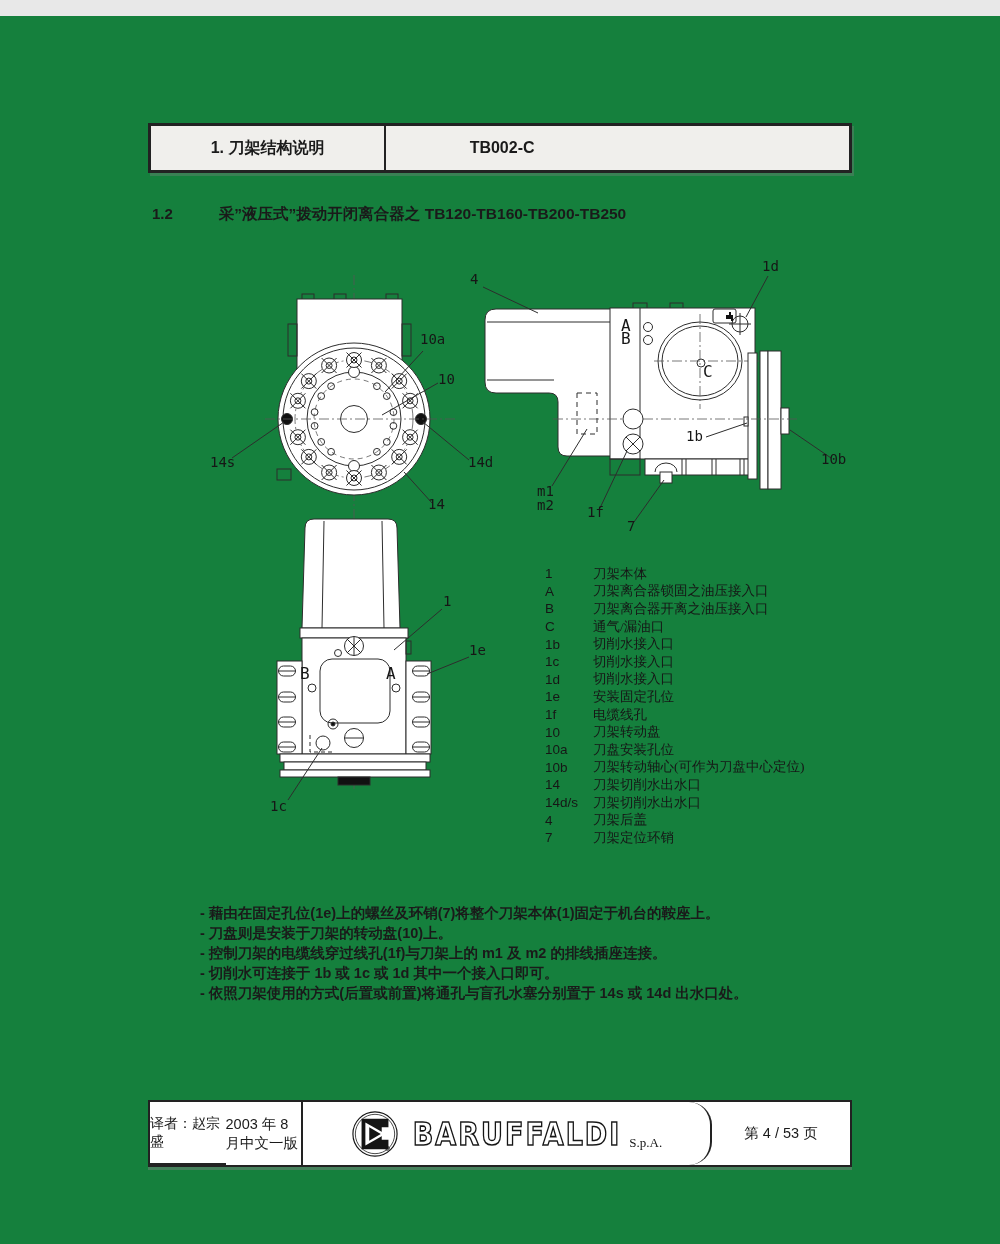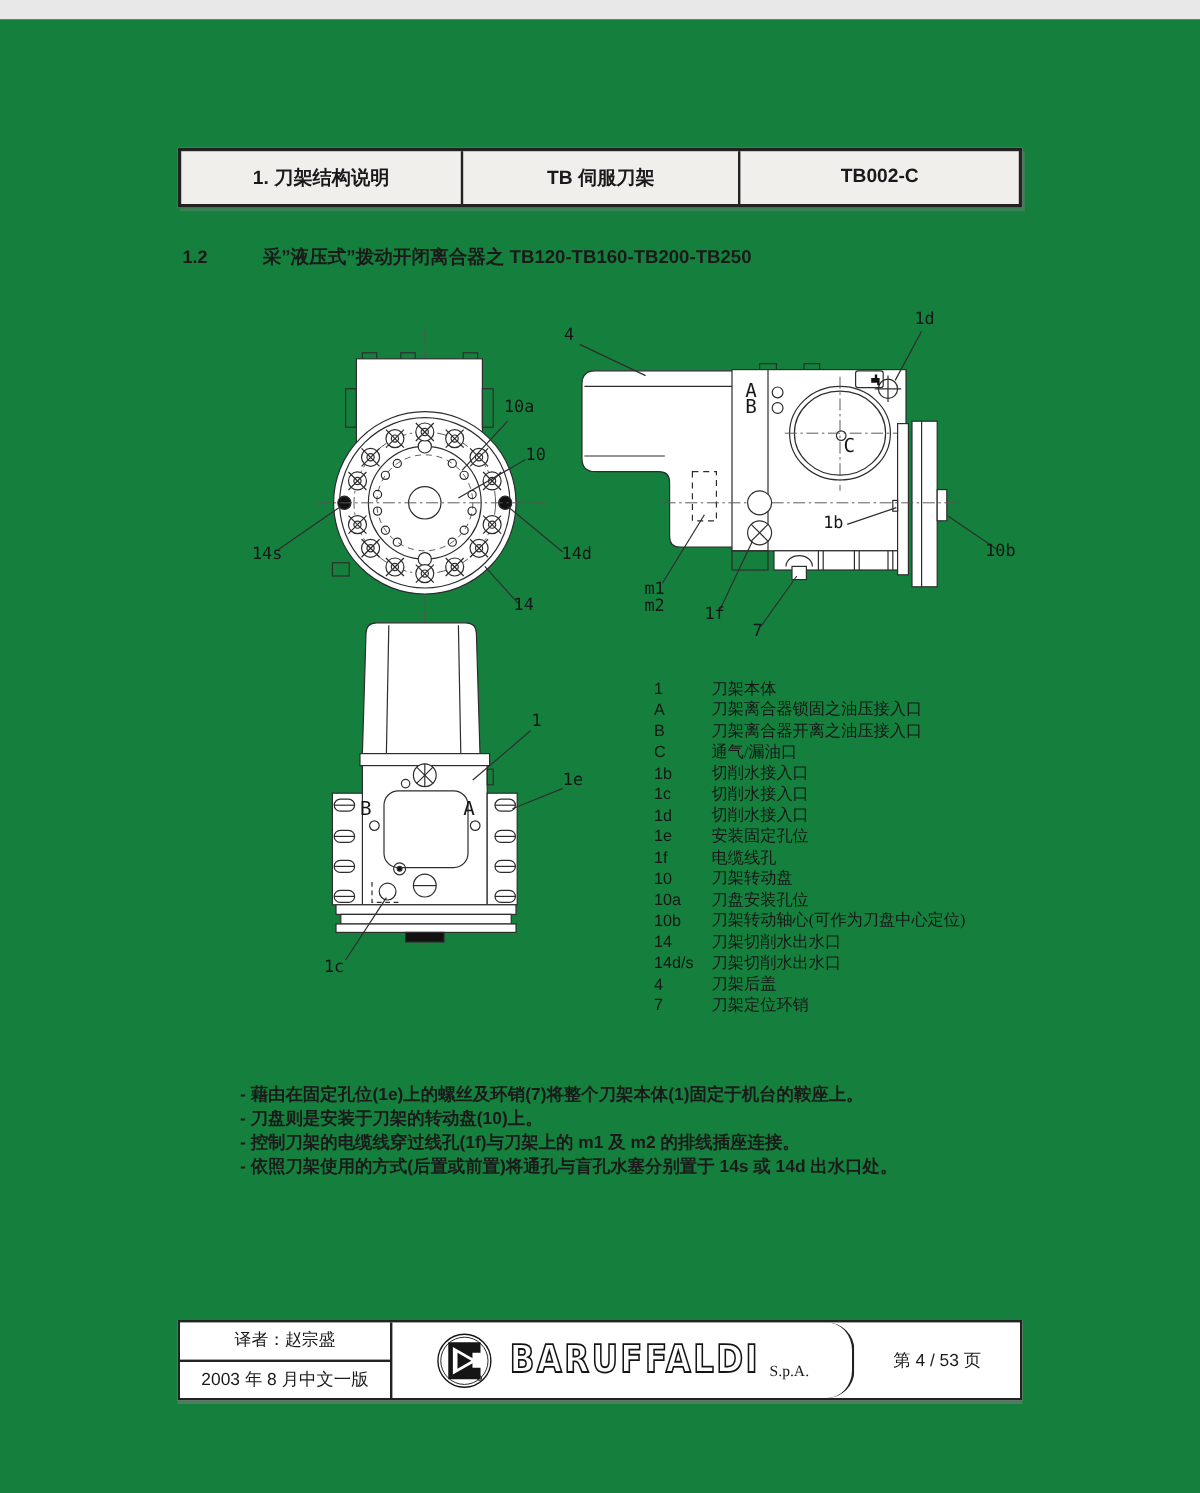--- a/index.html
+++ b/index.html
@@ -32,41 +32,38 @@
   .lg-key{width:48px;flex:none;color:#161616;}
   .lg-val{font-family:"Liberation Serif","DejaVu Serif",serif;color:#161616;white-space:nowrap;}
 
   
   .notes{position:absolute;left:200px;top:887px;width:670px;font-weight:bold;font-size:14.5px;}
   .note-line{height:20px;line-height:20px;white-space:nowrap;}
 
   
   .ftr-table{position:absolute;left:148px;top:1084px;width:704px;height:67px;display:flex;
              border:2px solid #222;background:#fff;box-shadow:0 3px 0 rgba(130,130,130,.45);box-sizing:border-box;}
-  .ftr-left{width:177px;flex:none;border-right:2px solid #222;display:flex;flex-direction:column;box-sizing:border-box;}
+  .ftr-left{width:153px;flex:none;border-right:2px solid #222;display:flex;flex-direction:row;box-sizing:border-box;}
   .ftr-left .r1{flex:1;border-bottom:2px solid #222;display:flex;align-items:center;justify-content:center;font-size:14px;}
   .ftr-left .r2{flex:1;display:flex;align-items:center;justify-content:center;font-size:14.5px;}
   .ftr-mid{flex:1;border-right:2px solid #222;display:flex;align-items:center;justify-content:center;gap:14px;box-sizing:border-box;border-radius:23px;}
   .brand{font-size:27px;font-weight:800;letter-spacing:2px;color:#fff;
          -webkit-text-stroke:1.3px #151515;text-stroke:1.3px #151515;
          transform:scaleY(1.18);display:inline-block;font-family:"DejaVu Sans","Liberation Sans",sans-serif;}
   .brand-suffix{font-size:13px;color:#151515;font-family:"Liberation Serif","DejaVu Serif",serif;align-self:flex-end;margin-bottom:14px;margin-left:-6px;}
   .ftr-right{width:138px;flex:none;display:flex;align-items:center;justify-content:center;font-size:14.5px;}
 </style>
 </head>
 <body>
 
 <div class="page">
 
   <div class="hdr-table">
     <div class="hdr-cell c1">
         <span>1. 刀架结构说明</span>
-      </div>
-    <div class="hdr-cell c2">
-        <span>TB 伺服刀架</span>
       </div>
     <div class="hdr-cell c3">
         <span>TB002-C</span>
       </div>
   </div>
 
   <div class="sec">
     <span class="sec-num">1.2</span><span class="sec-title">采”液压式”拨动开闭离合器之 TB120-TB160-TB200-TB250</span>
   </div>
 
@@ -344,20 +341,21 @@
     <div class="lg-row">
         <span class="lg-key">7</span>
         <span class="lg-val">刀架定位环销</span>
       </div>
   </div>
 
   <div class="notes">
     <div class="note-line">- 藉由在固定孔位(1e)上的螺丝及环销(7)将整个刀架本体(1)固定于机台的鞍座上。</div>
     <div class="note-line">- 刀盘则是安装于刀架的转动盘(10)上。</div>
     <div class="note-line">- 控制刀架的电缆线穿过线孔(1f)与刀架上的 m1 及 m2 的排线插座连接。</div>
+    <div class="note-line">- 切削水可连接于 1b 或 1c 或 1d 其中一个接入口即可。</div>
     <div class="note-line">- 依照刀架使用的方式(后置或前置)将通孔与盲孔水塞分别置于 14s 或 14d 出水口处。</div>
   </div>
 
   <div class="ftr-table">
     <div class="ftr-left">
       <div class="r1">
           <span>译者：赵宗盛</span>
         </div>
       <div class="r2">
           <span>2003 年 8 月中文一版</span>

